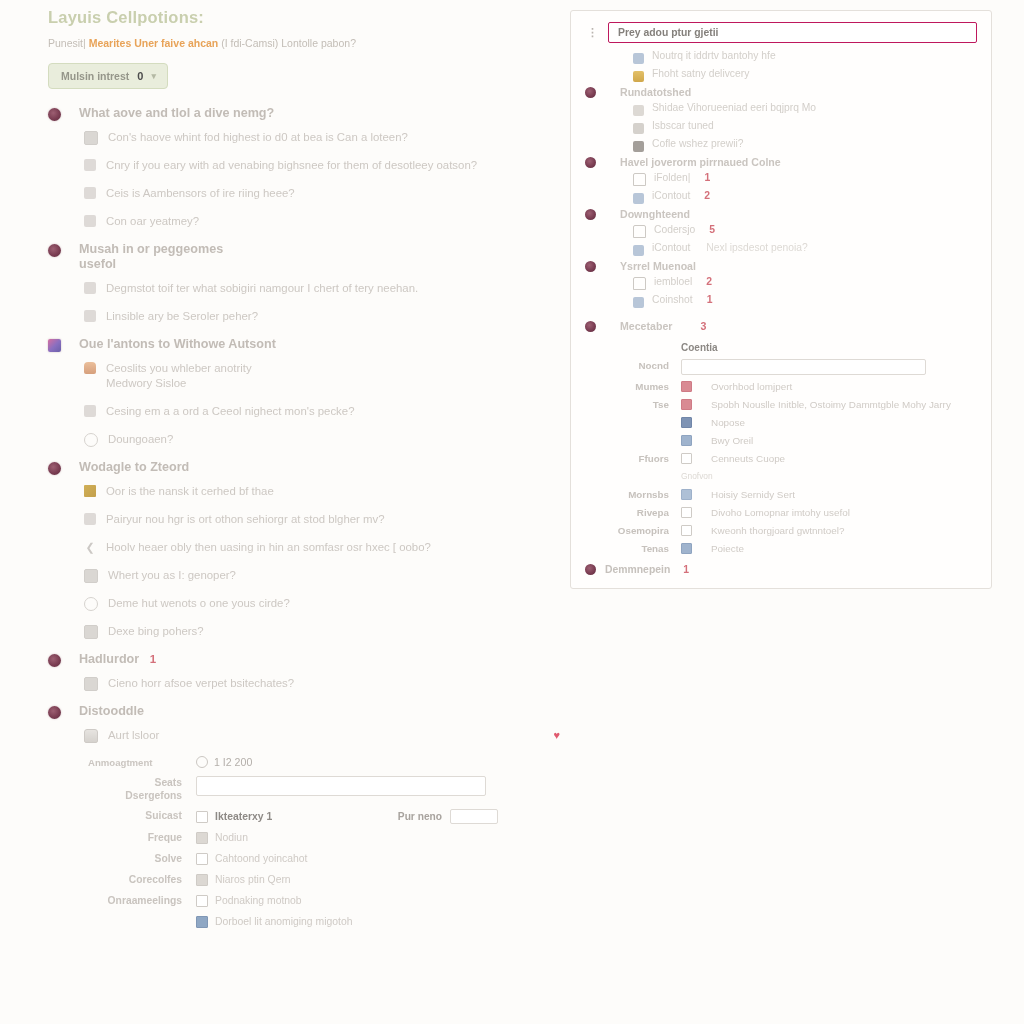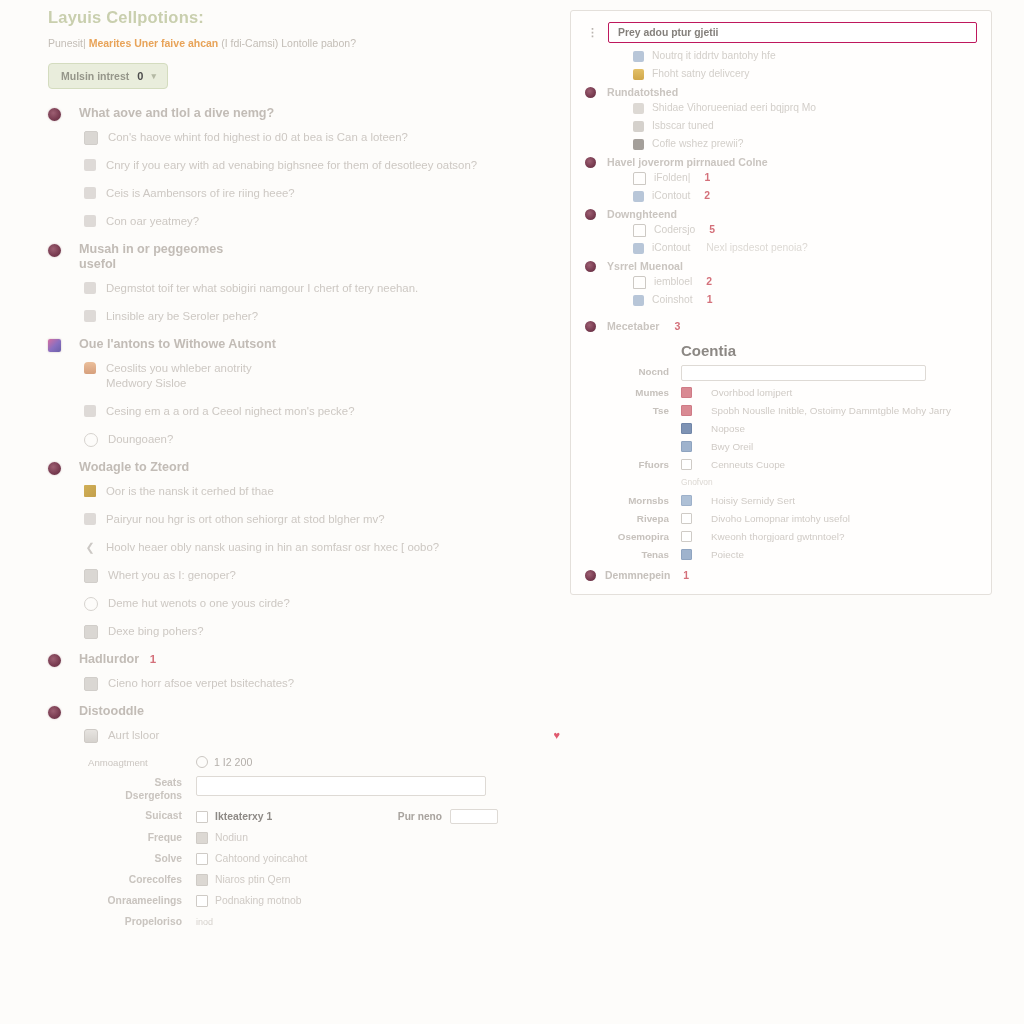--- a/index.html
+++ b/index.html
@@ -267,21 +267,21 @@
   .meta-row {
     display: flex;
     align-items: center;
     padding-left: 36px;
     margin-bottom: 8px;
   }
   .meta-label {
     flex: 0 0 112px;
     text-align: left;
     font-size: 9.6px;
-    font-weight: normal;
+    font-weight: bold;
     color: #cbc6c1;
     padding-left: 4px;
     box-sizing: border-box;
   }
   .meta-val {
     display: flex;
     align-items: center;
     gap: 6px;
     font-size: 10.6px;
     color: #b4afaa;
@@ -333,21 +333,21 @@
     box-sizing: border-box;
     font-size: 10.4px;
     font-weight: bold;
     color: #84807c;
   }
   .side-sub {
     padding-left: 28px;
   }
   .side-item {
     display: flex;
-    align-items: center;
+    align-items: flex-end;
     gap: 8px;
     font-size: 10.3px;
     line-height: 16px;
     color: #d3cfca;
     margin-bottom: 2px;
     padding-left: 20px;
   }
   .side-item .sico {
     flex: 0 0 auto;
     width: 11px;
@@ -372,21 +372,21 @@
   }
   .side-item .badge {
     color: #d4707a;
     font-weight: bold;
     font-size: 10.4px;
     margin-left: 6px;
   }
   .side-group {
     display: flex;
     align-items: center;
-    gap: 11px;
+    gap: 24px;
     margin: 4px 0 2px 0;
     font-size: 10.6px;
     font-weight: bold;
     color: #cac5c0;
     text-align: center;
   }
   .side-group .gbullet {
     flex: 0 0 auto;
     width: 11px;
     height: 11px;
@@ -396,21 +396,21 @@
   .side-group .badge {
     color: #d4707a;
     font-weight: bold;
     margin-left: 4px;
   }
 
   .side-form {
     margin-top: 10px;
   }
   .sf-head {
-    font-size: 15px;
+    font-size: 10px;
     font-weight: bold;
     color: #8c8884;
     padding-left: 96px;
     margin-bottom: 6px;
   }
   .sfrow {
     display: flex;
     align-items: flex-start;
     margin-bottom: 5px;
   }
@@ -595,21 +595,21 @@
         <li class="q-item">
           <span class="q-ico flag"></span>
           <span class="q-text">Oor is the nansk it cerhed bf thae</span>
         </li>
         <li class="q-item">
           <span class="q-ico"></span>
           <span class="q-text">Pairyur nou hgr is ort othon sehiorgr at stod blgher mv?</span>
         </li>
         <li class="q-item">
           <span class="q-ico arrow">❮</span>
-          <span class="q-text">Hoolv heaer obly nansk uasing in hin an somfasr osr hxec [ oobo?</span>
+          <span class="q-text">Hoolv heaer obly then uasing in hin an somfasr osr hxec [ oobo?</span>
         </li>
         <li class="q-item">
           <span class="q-ico img"></span>
           <span class="q-text">Whert you as I: genoper?</span>
         </li>
         <li class="q-item">
           <span class="q-ico clock"></span>
           <span class="q-text">Deme hut wenots o one yous cirde?</span>
         </li>
         <li class="q-item">
@@ -708,27 +708,28 @@
         </div>
 
         <div class="frow">
           <span class="flabel">Onraameelings</span>
           <span class="fctl">
             <span class="cbx"></span>
             <span>Podnaking motnob</span>
           </span>
         </div>
 
-
         <div class="frow">
-          <span class="flabel">Propeloriso</span>
+          <span class="flabel"></span>
           <span class="fctl">
-            <span class="tiny">inod</span>
-          </span>
-        </div>
+            <span class="cbx checked"></span>
+            <span>Dorboel lit anomiging migotoh</span>
+          </span>
+        </div>
+
       </div>
     </div>
 
     
     
 
   </div>
 
   <div class="side-col">
     <div class="side-card">

